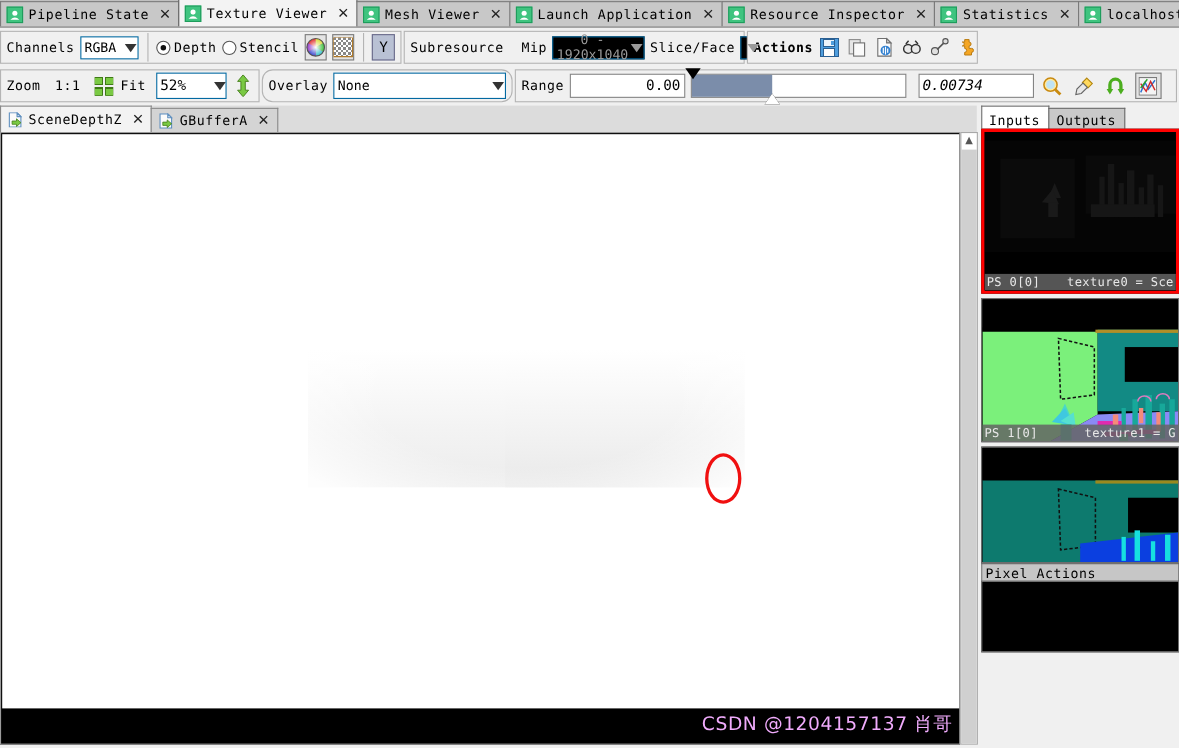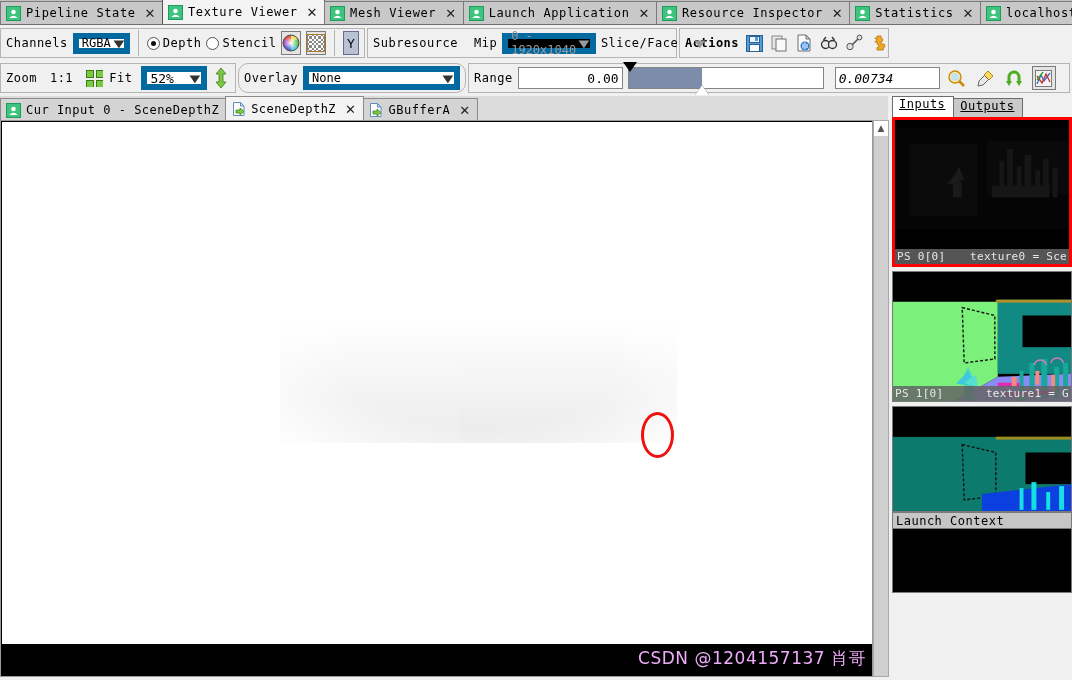--- a/index.html
+++ b/index.html
@@ -62,27 +62,27 @@
     border: 1px solid #b4b4b4;
     background: #f0f0f0;
     padding: 0 5px;
     margin-right: 2px;
     box-sizing: border-box;
   }
   .lbl { font-size: 12px; letter-spacing: 0.5px; white-space: nowrap; }
 
   select.combo, .fakecombo {
     height: 21px; box-sizing: border-box;
-    border: 6px solid #0369a1;
+    border: 1px solid #0369a1;
     background: #ffffff;
     font-family: "DejaVu Sans Mono", "Liberation Mono", monospace;
     font-size: 12px;
     padding: 0 2px;
     color: #000;
-    appearance: none; -webkit-appearance: none;
+    appearance: none; text-align: center; -webkit-appearance: none;
   }
   .fakecombo {
     display: flex; align-items: center; justify-content: space-between;
     padding-left: 3px; padding-right: 2px;
   }
   .fakecombo.disabled { background: #000000; color: #9a9a9a; }
   .fakecombo .chev {
     font-family: "DejaVu Sans", sans-serif; font-size: 10px; color: #333;
     transform: scaleX(1.4); margin-left: 4px;
   }
@@ -240,23 +240,22 @@
   .rdock {
     position: absolute; left: 891px; top: 96px;
     width: 181px; height: 584px;
     background: #f0f0f0;
   }
   .rtabs { display: flex; align-items: flex-end; height: 21px; margin-left: 1px; }
   .rtab {
     height: 19px; padding: 0 8px 0 6px;
     background: #c9c9c9; border: 1px solid #6d6d6d; border-bottom: none;
     font-size: 12px; letter-spacing: .5px;
-    display: flex; align-items: flex-start; box-sizing: border-box;
+    display: flex; align-items: flex-end; box-sizing: border-box;
     margin-right: -1px;
-    text-decoration: underline;
   }
   .rtab.active { background: #ffffff; height: 21px; }
 
   .thumbbox { position: relative; margin: 0 0 0 1px; }
   .thumbbox .frame {
     position: relative;
     border: 1px solid #7a7a7a;
     background: #000;
     box-sizing: border-box;
     overflow: hidden;
@@ -574,29 +573,20 @@
           <rect x="0.5" y="0.5" width="16" height="16" fill="#f4f4f4" stroke="#7a7a7a"></rect>
           <path d="M2 14 L6 5 L9 11 L15 3" fill="none" stroke="#2a6fd0" stroke-width="1.3"></path>
           <path d="M2 6 L7 13 L11 4 L15 12" fill="none" stroke="#d02a2a" stroke-width="1.3"></path>
           <path d="M2 10 L8 2" fill="none" stroke="#2aa02a" stroke-width="1.3"></path>
         </svg>
       </span>
     </div>
   </div>
 
   <div class="texbar">
-    <div class="ttab">
-      <span class="tabicon">
-          <svg width="11" height="11" viewBox="0 0 11 11">
-            <circle cx="5.5" cy="4" r="2.3" fill="#fff"></circle>
-            <path d="M1.4 10 Q5.5 5.6 9.6 10 Z" fill="#fff"></path>
-          </svg>
-        </span>
-      <span>Cur Input 0 - SceneDepthZ</span>
-    </div>
     <div class="ttab active">
       <span class="ticon-page">
         <svg width="14" height="14" viewBox="0 0 14 14">
           <path d="M1.5 0.5 h7 l3.5 3.5 v9.5 H1.5 Z" fill="#fbfbfb" stroke="#5f8fbf"></path>
           <path d="M8.5 0.5 v3.5 h3.5 Z" fill="#cfe2f2" stroke="#5f8fbf"></path>
           <path d="M4 8 h4 V6 l4 3.5 -4 3.5 V11 H4 Z" fill="#7ac943" stroke="#3f7a16" stroke-width="0.7"></path>
         </svg>
       </span>
       <span>SceneDepthZ</span>
       <span class="tabclose">✕</span>
@@ -736,18 +726,18 @@
             <rect x="128" y="82" width="4" height="22"></rect>
             <rect x="140" y="76" width="5" height="28"></rect>
             <rect x="155" y="86" width="4" height="18"></rect>
             <rect x="168" y="80" width="5" height="24"></rect>
           </g>
         </svg>
       </div>
     </div>
 
     <div class="pixctx-header">
-      <span>Launch Context</span>
+      <span>Pixel Actions</span>
     </div>
     <div class="pixctx-body"></div>
   </div>
 
 </div>
 
 </body></html>

